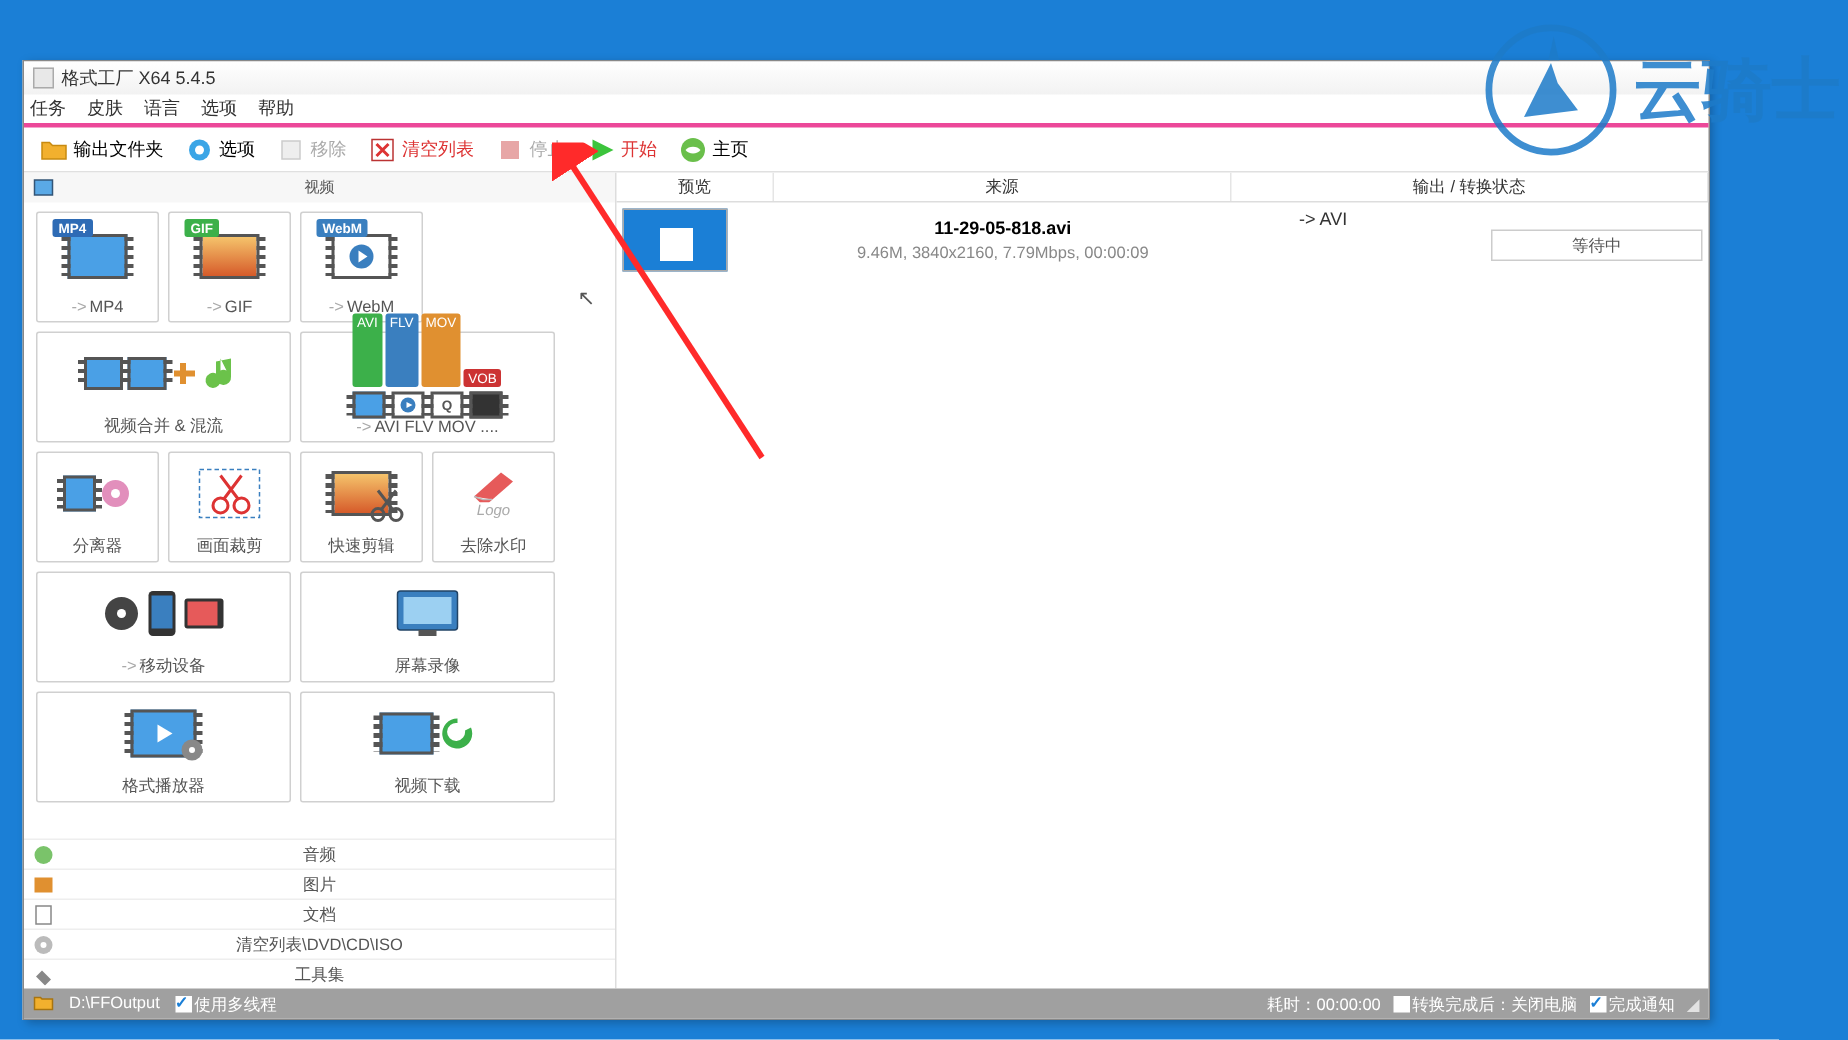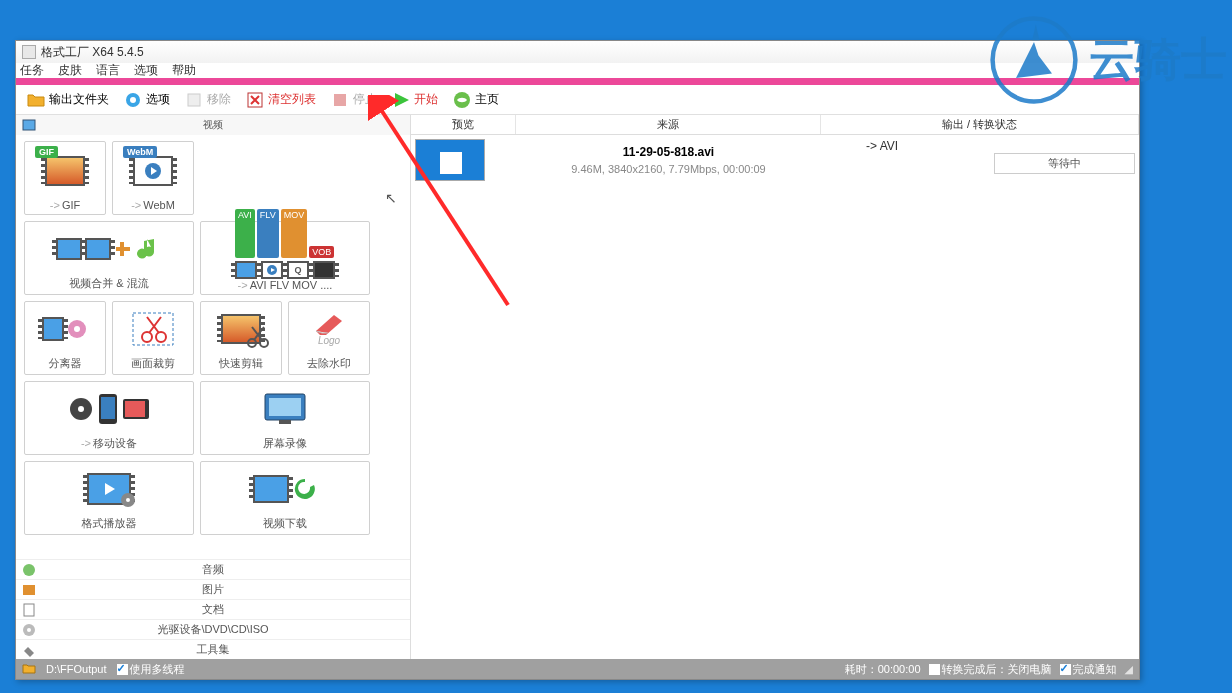--- a/index.html
+++ b/index.html
@@ -8,21 +8,21 @@
 
 .watermark { position: absolute; top: 15px; right: 5px; color: #1d7bc9; font-size: 46px; font-weight: bold; display: flex; align-items: center; gap: 10px; z-index: 100; pointer-events: none; opacity: 0.85; }
 .watermark svg { width: 90px; height: 90px; }
 
 
 .app-window { position: absolute; top: 40px; left: 15px; width: 1125px; height: 640px; background: #fff; border: 1px solid #888; display: flex; flex-direction: column; box-shadow: 2px 2px 6px rgba(0,0,0,.25); }
 
 .title-bar { height: 22px; background: linear-gradient(#fff,#f2f2f2); display: flex; align-items: center; padding: 0 6px; font-size: 12px; color: #333; gap: 5px; }
 .title-bar .app-icon { width: 14px; height: 14px; background: #e8e8e8; border: 1px solid #aaa; }
 
-.menu-bar { height: 22px; display: flex; align-items: center; padding: 0 4px; gap: 14px; font-size: 12px; color: #333; border-bottom: 7px solid #ec4899; }
+.menu-bar { height: 22px; display: flex; align-items: center; padding: 0 4px; gap: 14px; font-size: 12px; color: #333; border-bottom: 3px solid #ec4899; }
 .menu-bar span { cursor: pointer; }
 
 .toolbar { height: 30px; display: flex; align-items: center; gap: 6px; padding: 2px 6px; border-bottom: 1px solid #e0e0e0; font-size: 12px; }
 .tb-item { display: flex; align-items: center; gap: 3px; padding: 2px 4px; cursor: pointer; }
 .tb-icon { width: 20px; height: 20px; display: flex; align-items: center; justify-content: center; }
 .muted { color: #aaa; }
 .tb-red { color: #d33; }
 
 
 .app-body { flex: 1; display: flex; overflow: hidden; }
@@ -187,20 +187,29 @@
       <div class="cat-header">
         <svg class="cat-icon">
             <rect x="1" y="2" width="12" height="10" fill="#5aa9e6" stroke="#357"></rect>
           </svg>
         <span>视频</span>
       </div>
 
       <div class="grid-area">
 
         <div class="row">
+          <div class="card">
+            <div class="thumb">
+                <div style="position:relative">
+                  <div class="film"></div>
+                  <div class="badge" style="background:#2e6bb5">MP4</div>
+                </div>
+              </div>
+            <div class="label"><span class="arrow">-&gt;</span><span>MP4</span></div>
+          </div>
           <div class="card">
             <div class="thumb">
                 <div style="position:relative">
                   <div class="film" style="background:linear-gradient(180deg,#f5c36b,#d65b2a);"></div>
                   <div class="badge" style="background:#3cb04a">GIF</div>
                 </div>
               </div>
             <div class="label"><span class="arrow">-&gt;</span><span>GIF</span></div>
           </div>
           <div class="card">
@@ -392,21 +401,21 @@
           <svg class="cat-icon">
               <rect x="2" y="1" width="10" height="12" fill="#fff" stroke="#888"></rect>
             </svg>
           <span>文档</span>
         </div>
         <div class="cat-row">
           <svg class="cat-icon">
               <circle cx="7" cy="7" r="6" fill="#bbb"></circle>
               <circle cx="7" cy="7" r="2" fill="#fff"></circle>
             </svg>
-          <span>光驱设备\DVD\CD\ISO</span>
+          <span>清空列表\DVD\CD\ISO</span>
         </div>
         <div class="cat-row">
           <svg class="cat-icon">
               <path d="M2 8l4-4 6 6-4 4z" fill="#888"></path>
             </svg>
           <span>工具集</span>
         </div>
       </div>
     </div>
 

